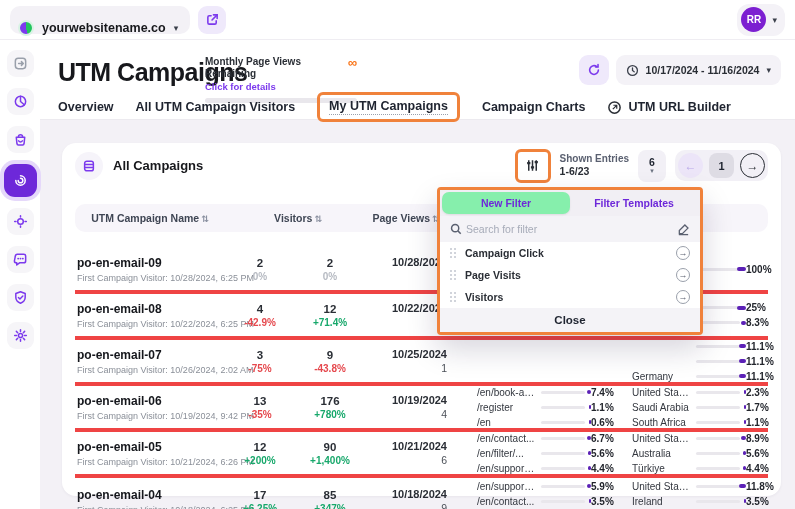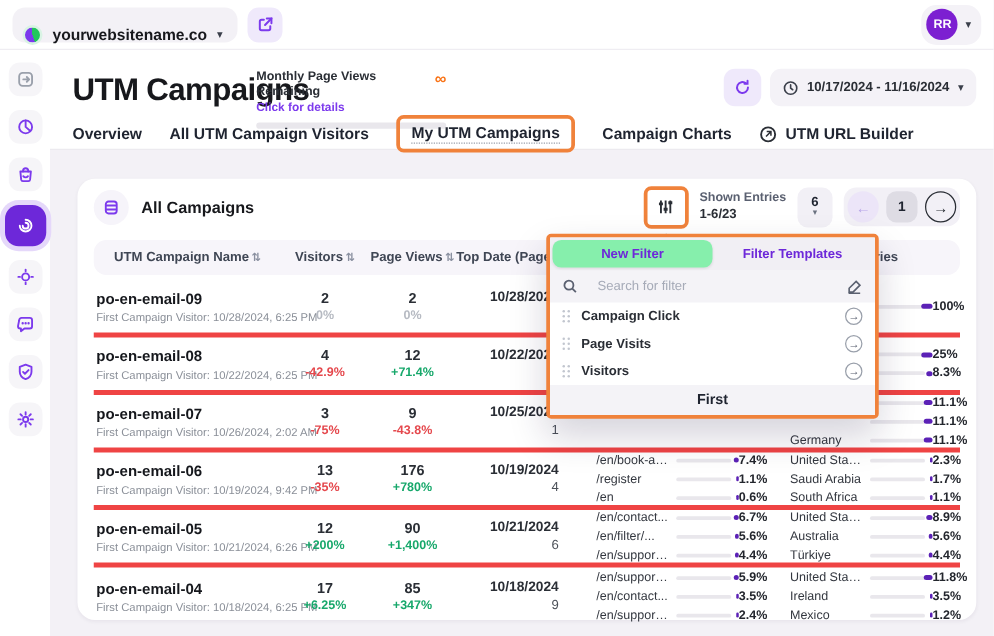--- a/index.html
+++ b/index.html
@@ -64,21 +64,21 @@
   .size-v { font-size:10.5px; font-weight:700; }
   .size-sel .chev { font-size:7px; color:#6b7280; }
   .pager { display:flex; align-items:center; gap:6px; background:#f2f0f6; border-radius:10px; padding:3px; }
   .pg-btn { width:25px; height:25px; border-radius:50%; display:flex; align-items:center; justify-content:center; font-size:12px; cursor:pointer; }
   .pg-prev { background:#ece5f8; color:#b9a8e8; }
   .pg-num { width:25px; height:25px; border-radius:8px; background:#dedce4; display:flex; align-items:center; justify-content:center; font-size:11px; font-weight:700; color:#1f2430; cursor:pointer; }
   .pg-next { border:1.5px solid #2a2e35; color:#2a2e35; background:#fff0; }
 
   
   .grid { display:grid; grid-template-columns:150px 70px 70px 100px 155px 148px; }
-  .thead { margin:4px 13px; background:#f7f5fa; border-radius:10px; height:28px; align-items:center; }
+  .thead { margin:16px 13px; background:#f7f5fa; border-radius:10px; height:28px; align-items:center;gap:38px; }
   .th { font-size:10.5px; font-weight:700; color:#3f4654; text-align:center; white-space:nowrap; }
   .th .sort { font-size:9px; color:#8a90a0; margin-left:2px; }
   .tbody { margin:0 13px; }
   .trow { border-bottom:4px solid #ef4444; height:46px; align-items:center; }
   .trow:last-child { border-bottom:none; }
   .c-campaign { padding-left:2px; }
   .cname { font-size:12px; font-weight:800; color:#15171c; }
   .csub { font-size:9px; color:#8a8f98; margin-top:3px; white-space:nowrap; }
   .c-num { text-align:center; }
   .c-num .val { font-size:11.5px; font-weight:700; color:#2a2e35; }
@@ -92,21 +92,21 @@
   .elabel { width:58px; font-size:10px; color:#33373f; white-space:nowrap; overflow:hidden; text-overflow:ellipsis; flex:none; }
   .track { width:44px; height:3px; border-radius:2px; background:#e9e7ec; position:relative; flex:none; }
   .track i { position:absolute; right:-6px; top:-0.5px; height:4px; border-radius:2px; background:#5b21b6; display:block; }
   .epct { font-size:10px; font-weight:700; color:#23262d; white-space:nowrap; }
 
   
   .popup { position:absolute; left:437px; top:187px; width:266px; border:3px solid #f0823b; border-radius:4px; background:#fff; box-shadow:0 14px 30px rgba(25,15,60,.18); z-index:20; }
   .pp-tabs { display:flex; background:#f1eff4; padding:2px; height:26px; }
   .pp-tab { flex:1; display:flex; align-items:center; justify-content:center; font-size:10.5px; font-weight:800; color:#6d28d9; cursor:pointer; border-radius:7px; }
   .pp-tab.active { background:#86efac; box-shadow:0 1px 2px rgba(0,0,0,.08); }
-  .pp-search { display:flex; align-items:center; gap:16px; height:26px; background:#f4f3f7; padding:0 10px; }
+  .pp-search { display:flex; align-items:center; gap:4px; height:26px; background:#f4f3f7; padding:0 10px; }
   .pp-search svg { width:12px; height:12px; stroke:#5a6070; fill:none; stroke-width:1.7; flex:none; }
   .pp-ph { flex:1; font-size:10.5px; color:#a6abb8; }
   .pp-item { display:flex; align-items:center; height:22px; padding:0 10px; cursor:pointer; }
   .drag { display:grid; grid-template-columns:repeat(2,2px); grid-gap:2px; margin-right:9px; }
   .drag b { width:2px; height:2px; border-radius:50%; background:#c2c6cf; }
   .pp-item-label { font-size:10.5px; font-weight:700; color:#2a2e35; }
   .pp-arrow { margin-left:auto; width:14px; height:14px; border:1px solid #9aa0ab; border-radius:50%; color:#5a6070; font-size:9px; display:flex; align-items:center; justify-content:center; }
   .pp-close { height:24px; background:#f4f3f7; display:flex; align-items:center; justify-content:center; font-size:11.5px; font-weight:800; color:#1f2430; cursor:pointer; }
 </style>
 </head>
@@ -632,16 +632,16 @@
           <b></b>
           <b></b>
           <b></b>
           <b></b>
           <b></b>
           <b></b>
         </span>
       <span class="pp-item-label">Visitors</span>
       <span class="pp-arrow">→</span>
     </div>
-    <div class="pp-close">First</div>
+    <div class="pp-close">Close</div>
   </div>
 
 </div>
 
 </body></html>

